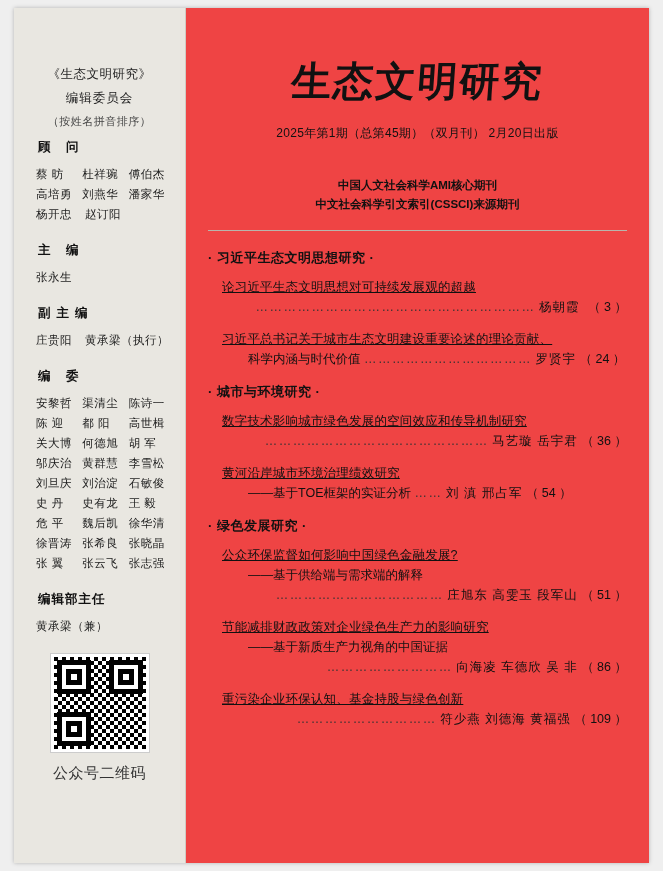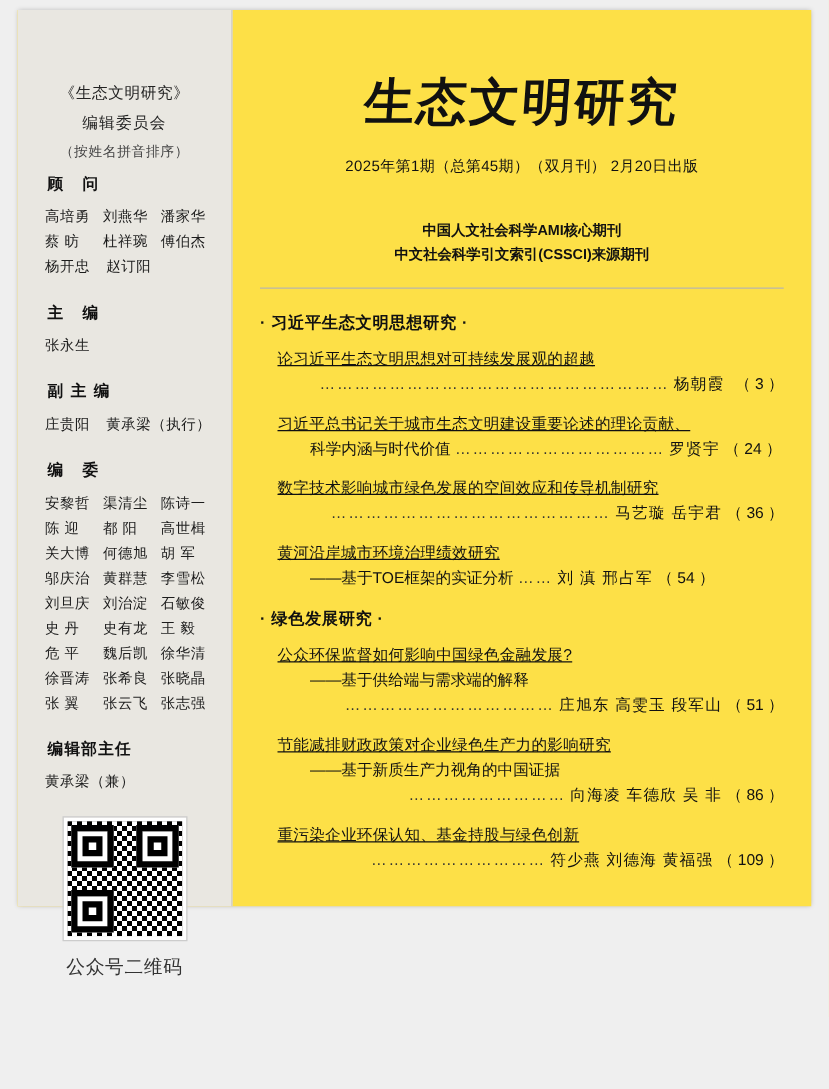--- a/index.html
+++ b/index.html
@@ -11,22 +11,22 @@
     width: 663px;
     height: 871px;
     font-family: "Liberation Sans", sans-serif;
     overflow: hidden;
   }
   .page {
     position: absolute;
     left: 14px;
     top: 8px;
     width: 635px;
-    height: 717px;
-    background: #fde047;
+    height: 855px;
+    background: #ef4444;
     box-shadow: 0 0 4px rgba(0,0,0,0.25);
     display: flex;
   }
   
   .left-col {
     width: 172px;
     background: #e9e7e1;
     border-right: 1px solid #cfccc4;
     padding: 58px 10px 10px 10px;
     box-sizing: border-box;
@@ -207,28 +207,28 @@
 <div class="page">
 
   <div class="left-col">
     <div class="masthead-title">《生态文明研究》</div>
     <div class="masthead-sub">编辑委员会</div>
     <div class="masthead-note">（按姓名拼音排序）</div>
 
     <div class="names-block">
       <div class="section-head">顾 问</div>
       <div class="name-row">
+        <span class="name-cell">蔡 昉</span>
+        <span class="name-cell">杜祥琬</span>
+        <span class="name-cell">傅伯杰</span>
+      </div>
+      <div class="name-row">
         <span class="name-cell">高培勇</span>
         <span class="name-cell">刘燕华</span>
         <span class="name-cell">潘家华</span>
-      </div>
-      <div class="name-row">
-        <span class="name-cell">蔡 昉</span>
-        <span class="name-cell">杜祥琬</span>
-        <span class="name-cell">傅伯杰</span>
       </div>
       <div class="name-row">
         <span class="name-cell">杨开忠</span>
         <span class="name-cell">赵订阳</span>
       </div>
     </div>
 
     <div class="names-block">
       <div class="section-head">主 编</div>
       <div class="name-row single">
@@ -327,20 +327,21 @@
     <div class="toc-entry">
       <div class="toc-line1">习近平总书记关于城市生态文明建设重要论述的理论贡献、</div>
       <div class="toc-line2">
         <span>科学内涵与时代价值</span>
         <span class="dots">………………………………</span>
         <span class="authors-names">罗贤宇</span>
         <span class="pg">（ 24 ）</span>
       </div>
     </div>
 
+    <div class="toc-section-title">· 城市与环境研究 ·</div>
     <div class="toc-entry">
       <div class="toc-line1">数字技术影响城市绿色发展的空间效应和传导机制研究</div>
       <div class="toc-authors">
         <span class="dots">…………………………………………</span>
         <span class="authors-names">马艺璇  岳宇君</span>
         <span class="pg">（ 36 ）</span>
       </div>
     </div>
     <div class="toc-entry">
       <div class="toc-line1">黄河沿岸城市环境治理绩效研究</div>

